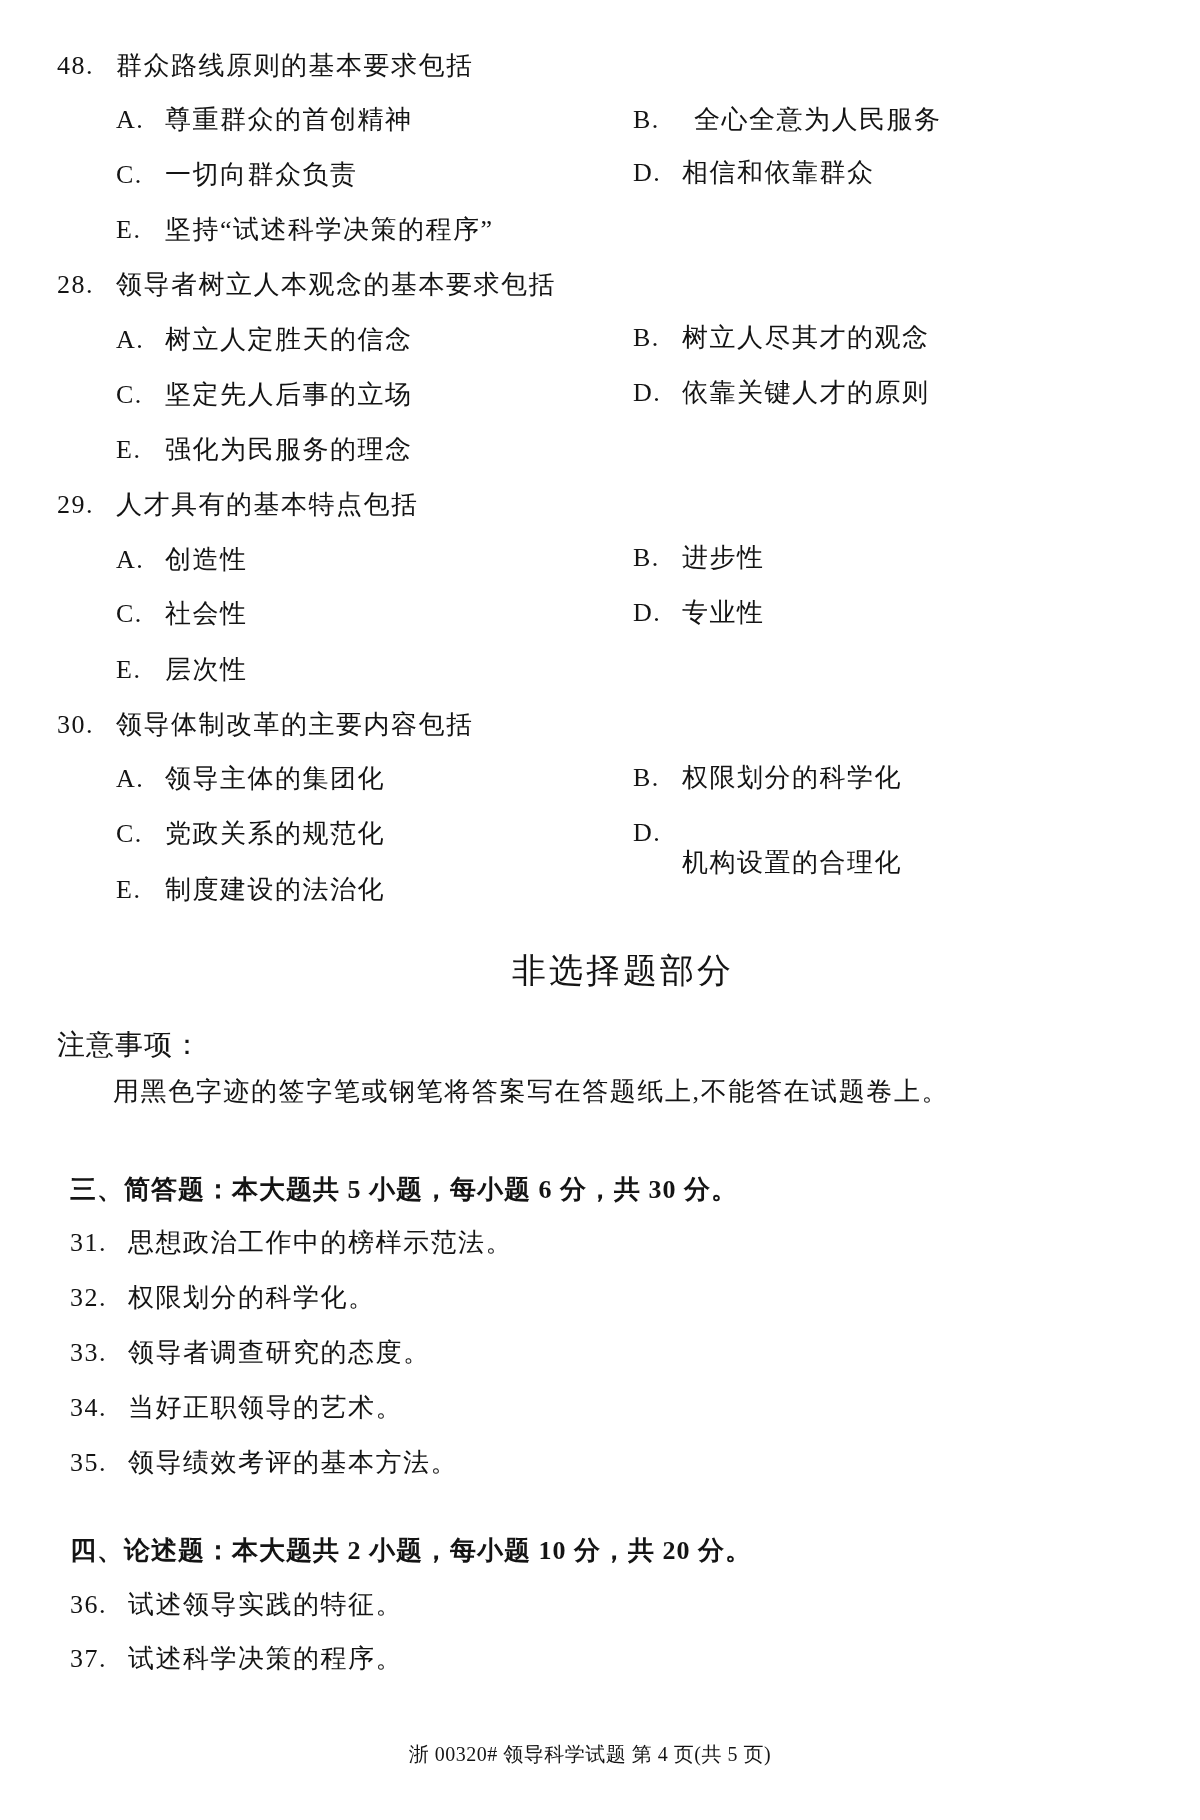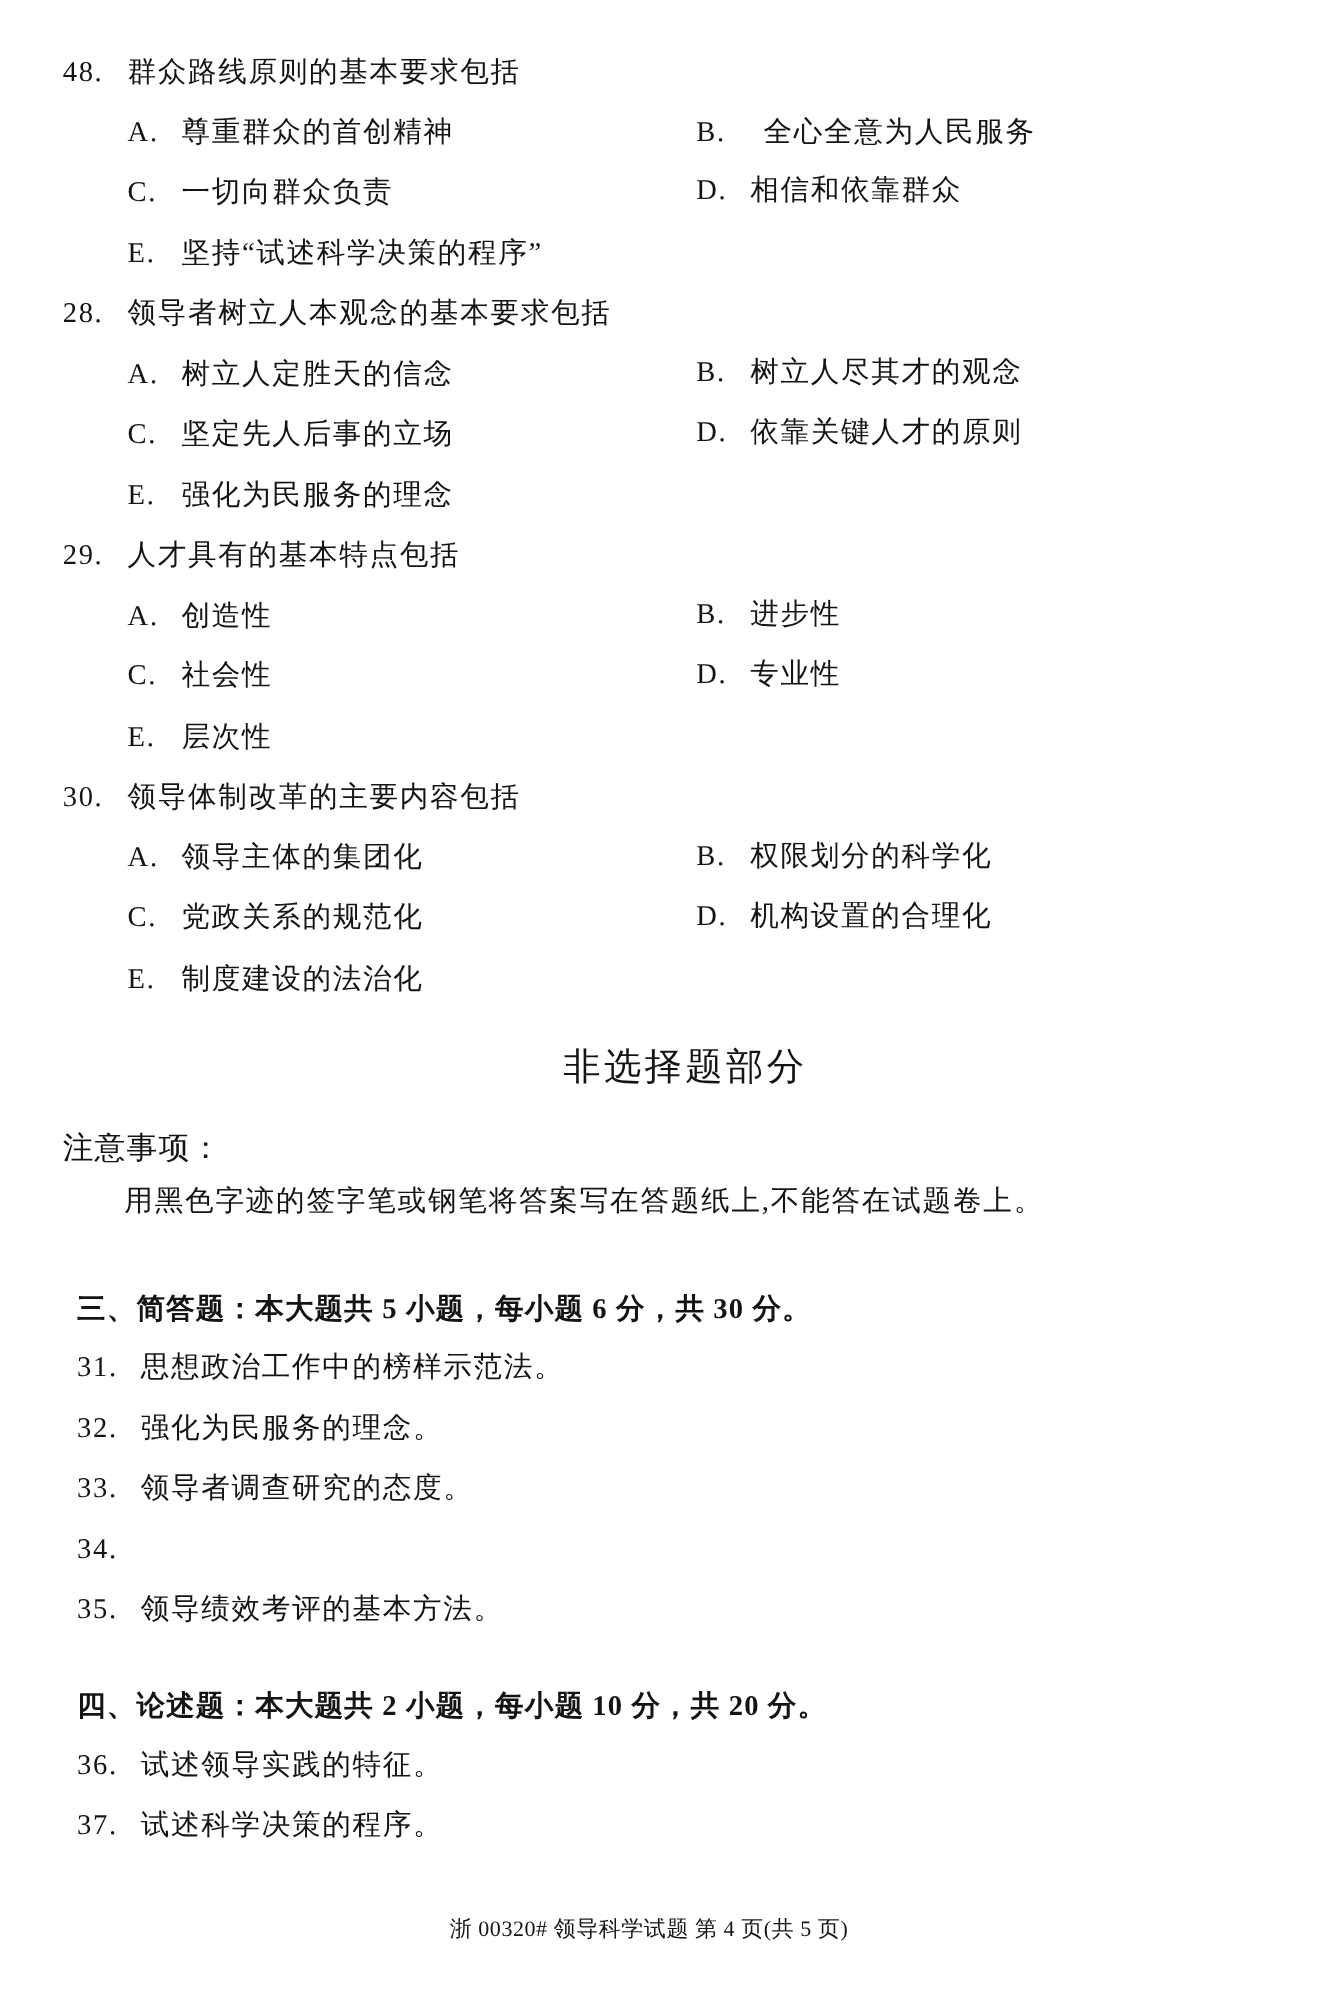--- a/index.html
+++ b/index.html
@@ -120,48 +120,49 @@
 <div class="line" style="left:633px; top:762px;">
   <span class="opt-letter" style="left:0;">B.</span>
   <span class="opt-text" style="left:49px;">权限划分的科学化</span>
 </div>
 <div class="line" style="left:116px; top:818px;">
   <span class="opt-letter" style="left:0;">C.</span>
   <span class="opt-text" style="left:49px;">党政关系的规范化</span>
 </div>
 <div class="line" style="left:633px; top:817px;">
   <span class="opt-letter" style="left:0;">D.</span>
-  <span class="opt-text" style="left:49px;">机构设置的合理化</span>
+  <span class="opt-text" style="left:49px;margin-top:30px;">机构设置的合理化</span>
 </div>
 <div class="line" style="left:116px; top:874px;">
   <span class="opt-letter" style="left:0;">E.</span>
   <span class="opt-text" style="left:49px;">制度建设的法治化</span>
 </div>
 
 <div class="section-title" style="top:951px;">非选择题部分</div>
 
 <div class="notice-label" style="left:57px; top:1029px;">注意事项：</div>
 <div class="notice-text" style="left:113px; top:1076px;">用黑色字迹的签字笔或钢笔将答案写在答题纸上,不能答在试题卷上。</div>
 
 <div class="part-heading" style="left:70px; top:1174px;">三、简答题：本大题共 5 小题，每小题 6 分，共 30 分。</div>
 
 <div class="line" style="left:70px; top:1227px; width:1100px;">
   <span class="num">31.</span>
   <span class="qtext" style="left:58px;">思想政治工作中的榜样示范法。</span>
 </div>
 <div class="line" style="left:70px; top:1282px; width:1100px;">
   <span class="num">32.</span>
-  <span class="qtext" style="left:58px;">强化为民服务的理念。</span>
+  <span class="qtext" style="left:58px;">权限划分的科学化。</span>
 </div>
 <div class="line" style="left:70px; top:1337px; width:1100px;">
   <span class="num">33.</span>
   <span class="qtext" style="left:58px;">领导者调查研究的态度。</span>
 </div>
 <div class="line" style="left:70px; top:1392px; width:1100px;">
   <span class="num">34.</span>
+  <span class="qtext" style="left:58px;">当好正职领导的艺术。</span>
 </div>
 <div class="line" style="left:70px; top:1447px; width:1100px;">
   <span class="num">35.</span>
   <span class="qtext" style="left:58px;">领导绩效考评的基本方法。</span>
 </div>
 
 <div class="part-heading" style="left:70px; top:1535px;">四、论述题：本大题共 2 小题，每小题 10 分，共 20 分。</div>
 
 <div class="line" style="left:70px; top:1589px; width:1100px;">
   <span class="num">36.</span>

